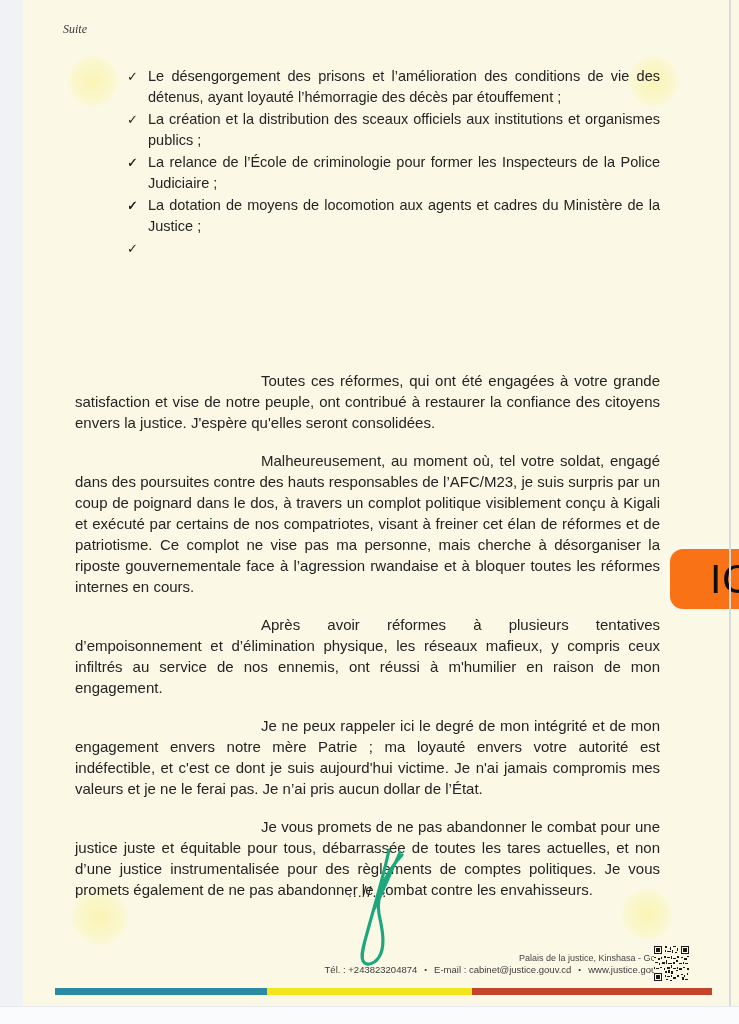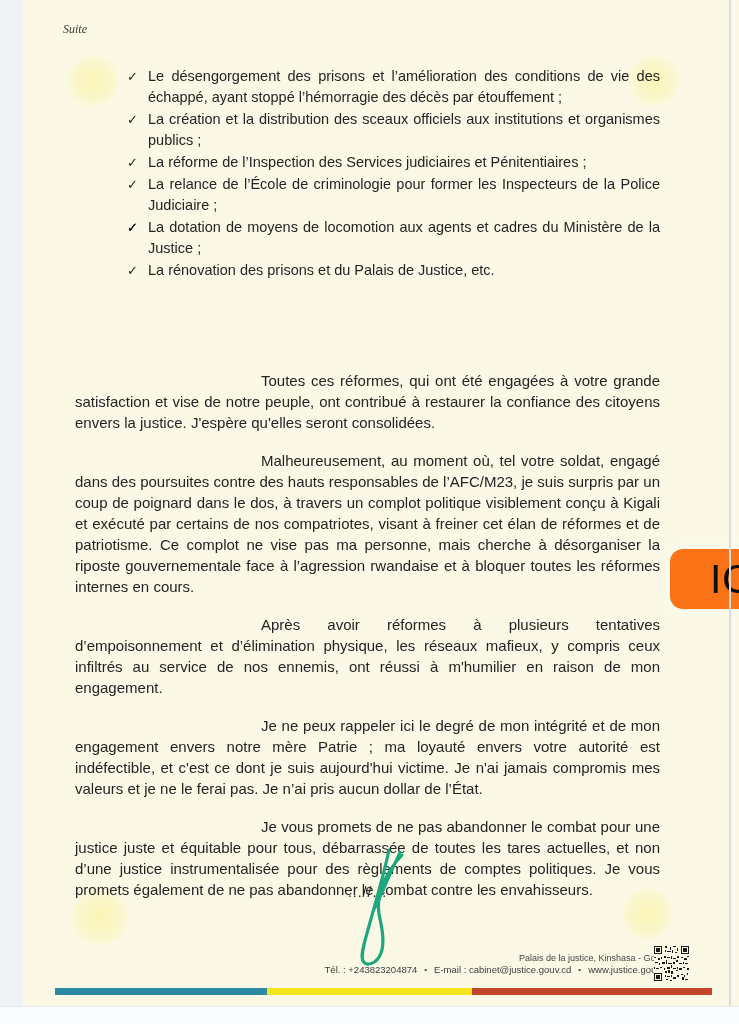--- a/index.html
+++ b/index.html
@@ -77,28 +77,28 @@
 <div class="page">
 
   <div class="stain tl"></div>
   <div class="stain tr"></div>
   <div class="stain bl"></div>
   <div class="stain br"></div>
 
   <div class="suite">Suite</div>
 
   <ul class="blist">
-    <li><span class="chk">✓</span><span>Le désengorgement des prisons et l’amélioration des conditions de vie des échappé, ayant stoppé l’hémorragie des décès par étouffement ;</span></li>
+    <li><span class="chk">✓</span><span>Le désengorgement des prisons et l’amélioration des conditions de vie des détenus, ayant loyauté l’hémorragie des décès par étouffement ;</span></li>
     <li><span class="chk">✓</span><span>La création et la distribution des sceaux officiels aux institutions et organismes publics ;</span></li>
-    <li><span class="chk">✓</span><span>La réforme de l’Inspection des Services judiciaires et Pénitentiaires ;</span></li>
+    <li><span class="chk">✓</span></li>
     <li><span class="chk">✓</span><span>La relance de l’École de criminologie pour former les Inspecteurs de la Police Judiciaire ;</span></li>
     <li><span class="chk">✓</span></li>
     <li><span class="chk">✓</span></li>
     <li><span class="chk">✓</span><span>La dotation de moyens de locomotion aux agents et cadres du Ministère de la Justice ;</span></li>
-    <li><span class="chk">✓</span><span>La rénovation des prisons et du Palais de Justice, etc.</span></li>
+    <li><span class="chk">✓</span></li>
   </ul>
 
   <div class="paras">
     <p>Toutes ces réformes, qui ont été engagées à votre grande satisfaction et vise de notre peuple, ont contribué à restaurer la confiance des citoyens envers la justice. J'espère qu'elles seront consolidées.</p>
     <p>Malheureusement, au moment où, tel votre soldat, engagé dans des poursuites contre des hauts responsables de l’AFC/M23, je suis surpris par un coup de poignard dans le dos, à travers un complot politique visiblement conçu à Kigali et exécuté par certains de nos compatriotes, visant à freiner cet élan de réformes et de patriotisme. Ce complot ne vise pas ma personne, mais cherche à désorganiser la riposte gouvernementale face à l’agression rwandaise et à bloquer toutes les réformes internes en cours.</p>
     <p>Après avoir réformes à plusieurs tentatives d’empoisonnement et d’élimination physique, les réseaux mafieux, y compris ceux infiltrés au service de nos ennemis, ont réussi à m'humilier en raison de mon engagement.</p>
     <p>Je ne peux rappeler ici le degré de mon intégrité et de mon engagement envers notre mère Patrie ; ma loyauté envers votre autorité est indéfectible, et c'est ce dont je suis aujourd'hui victime. Je n'ai jamais compromis mes valeurs et je ne le ferai pas. Je n’ai pris aucun dollar de l’État.</p>
     <p>Je vous promets de ne pas abandonner le combat pour une justice juste et équitable pour tous, débarrassée de toutes les tares actuelles, et non d’une justice instrumentalisée pour des règlements de comptes politiques. Je vous promets également de ne pas abandonner le combat contre les envahisseurs.</p>
   </div>
 

